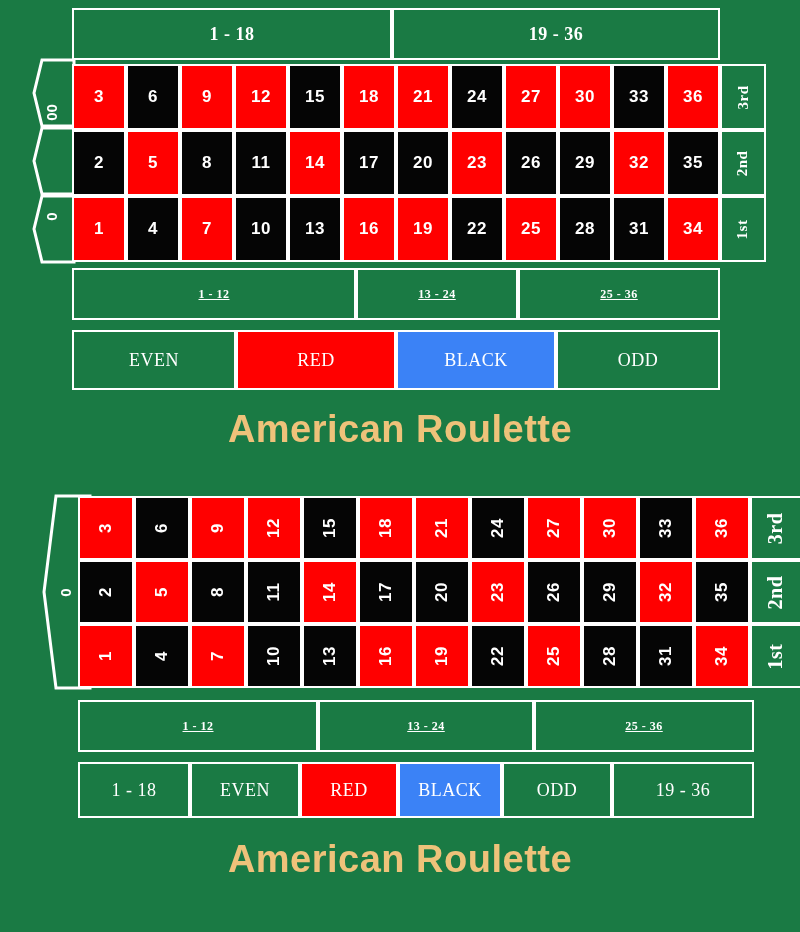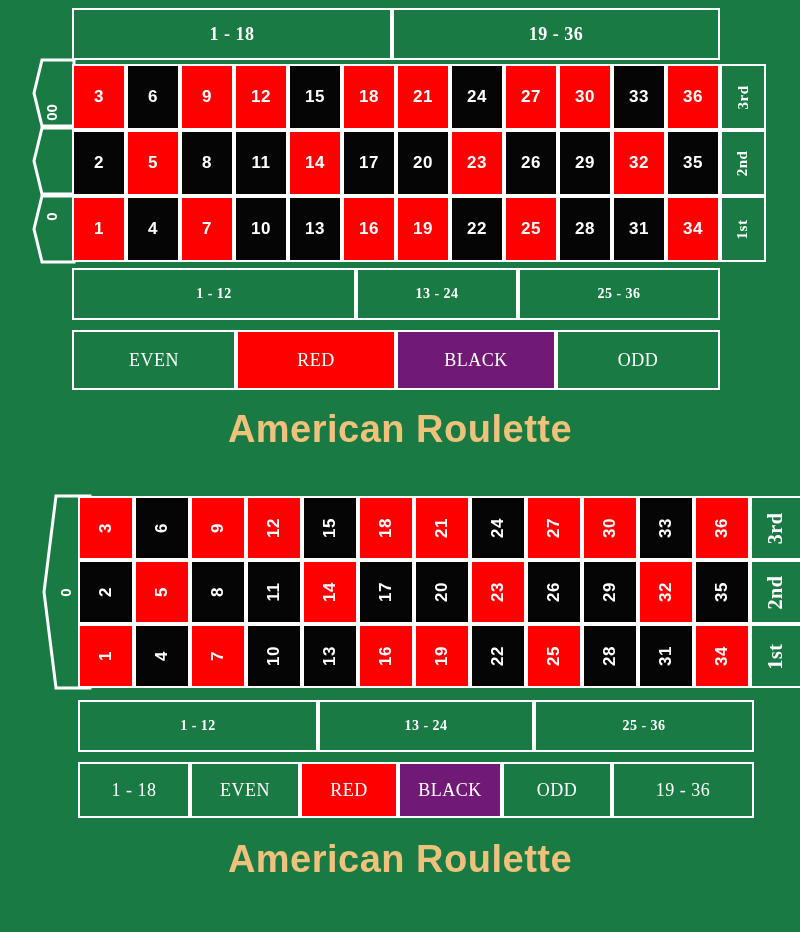--- a/index.html
+++ b/index.html
@@ -45,26 +45,27 @@
     white-space: nowrap;
   }
 
   .outside {
     font-family: "Liberation Serif", serif;
     font-size: 18px;
     font-weight: normal;
     background: transparent;
   }
   .outside.red   { background: #ff0000; }
-  .outside.black { background: #701a75; }
+  .outside.black { background: #3b82f6; }
 
   .dozen {
     font-family: "Liberation Serif", serif;
-    font-size: 14px;
+    font-size: 12px;
     background: transparent;
+    text-decoration: underline;
   }
   .halfbar {
     font-family: "Liberation Serif", serif;
     font-size: 18px;
     background: transparent;
   }
 
   .title {
     position: absolute;
     width: 100%;

